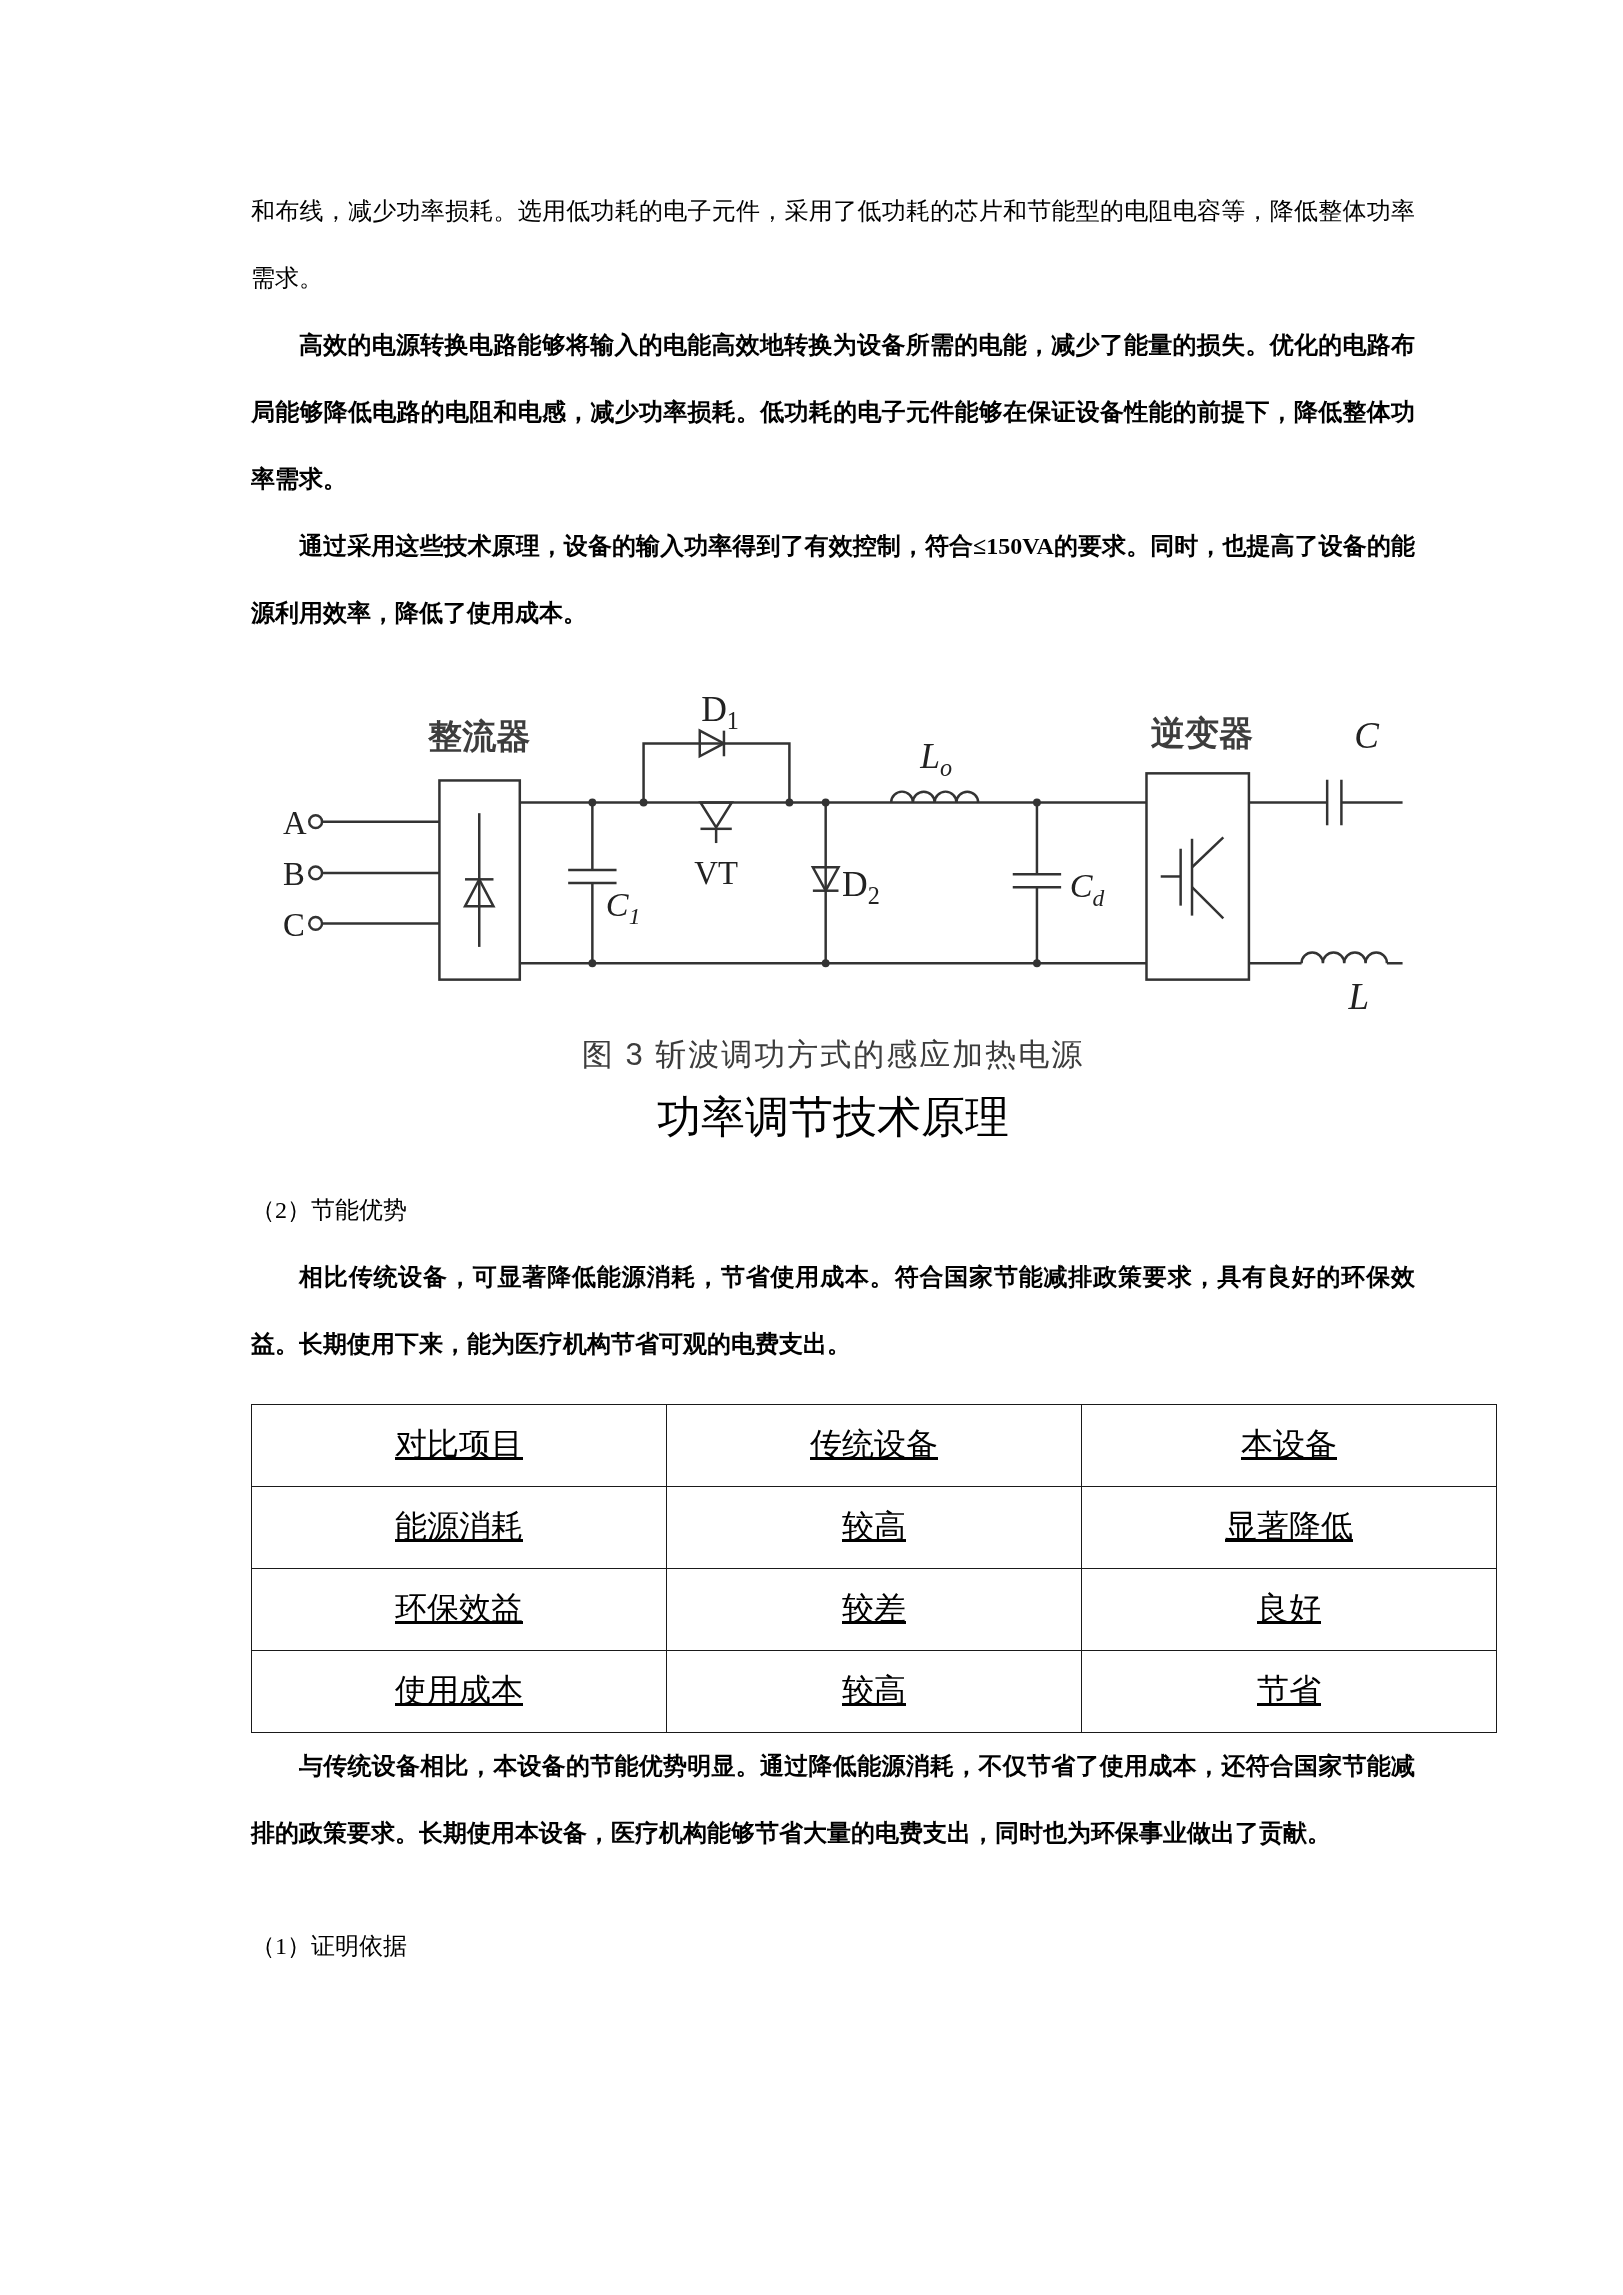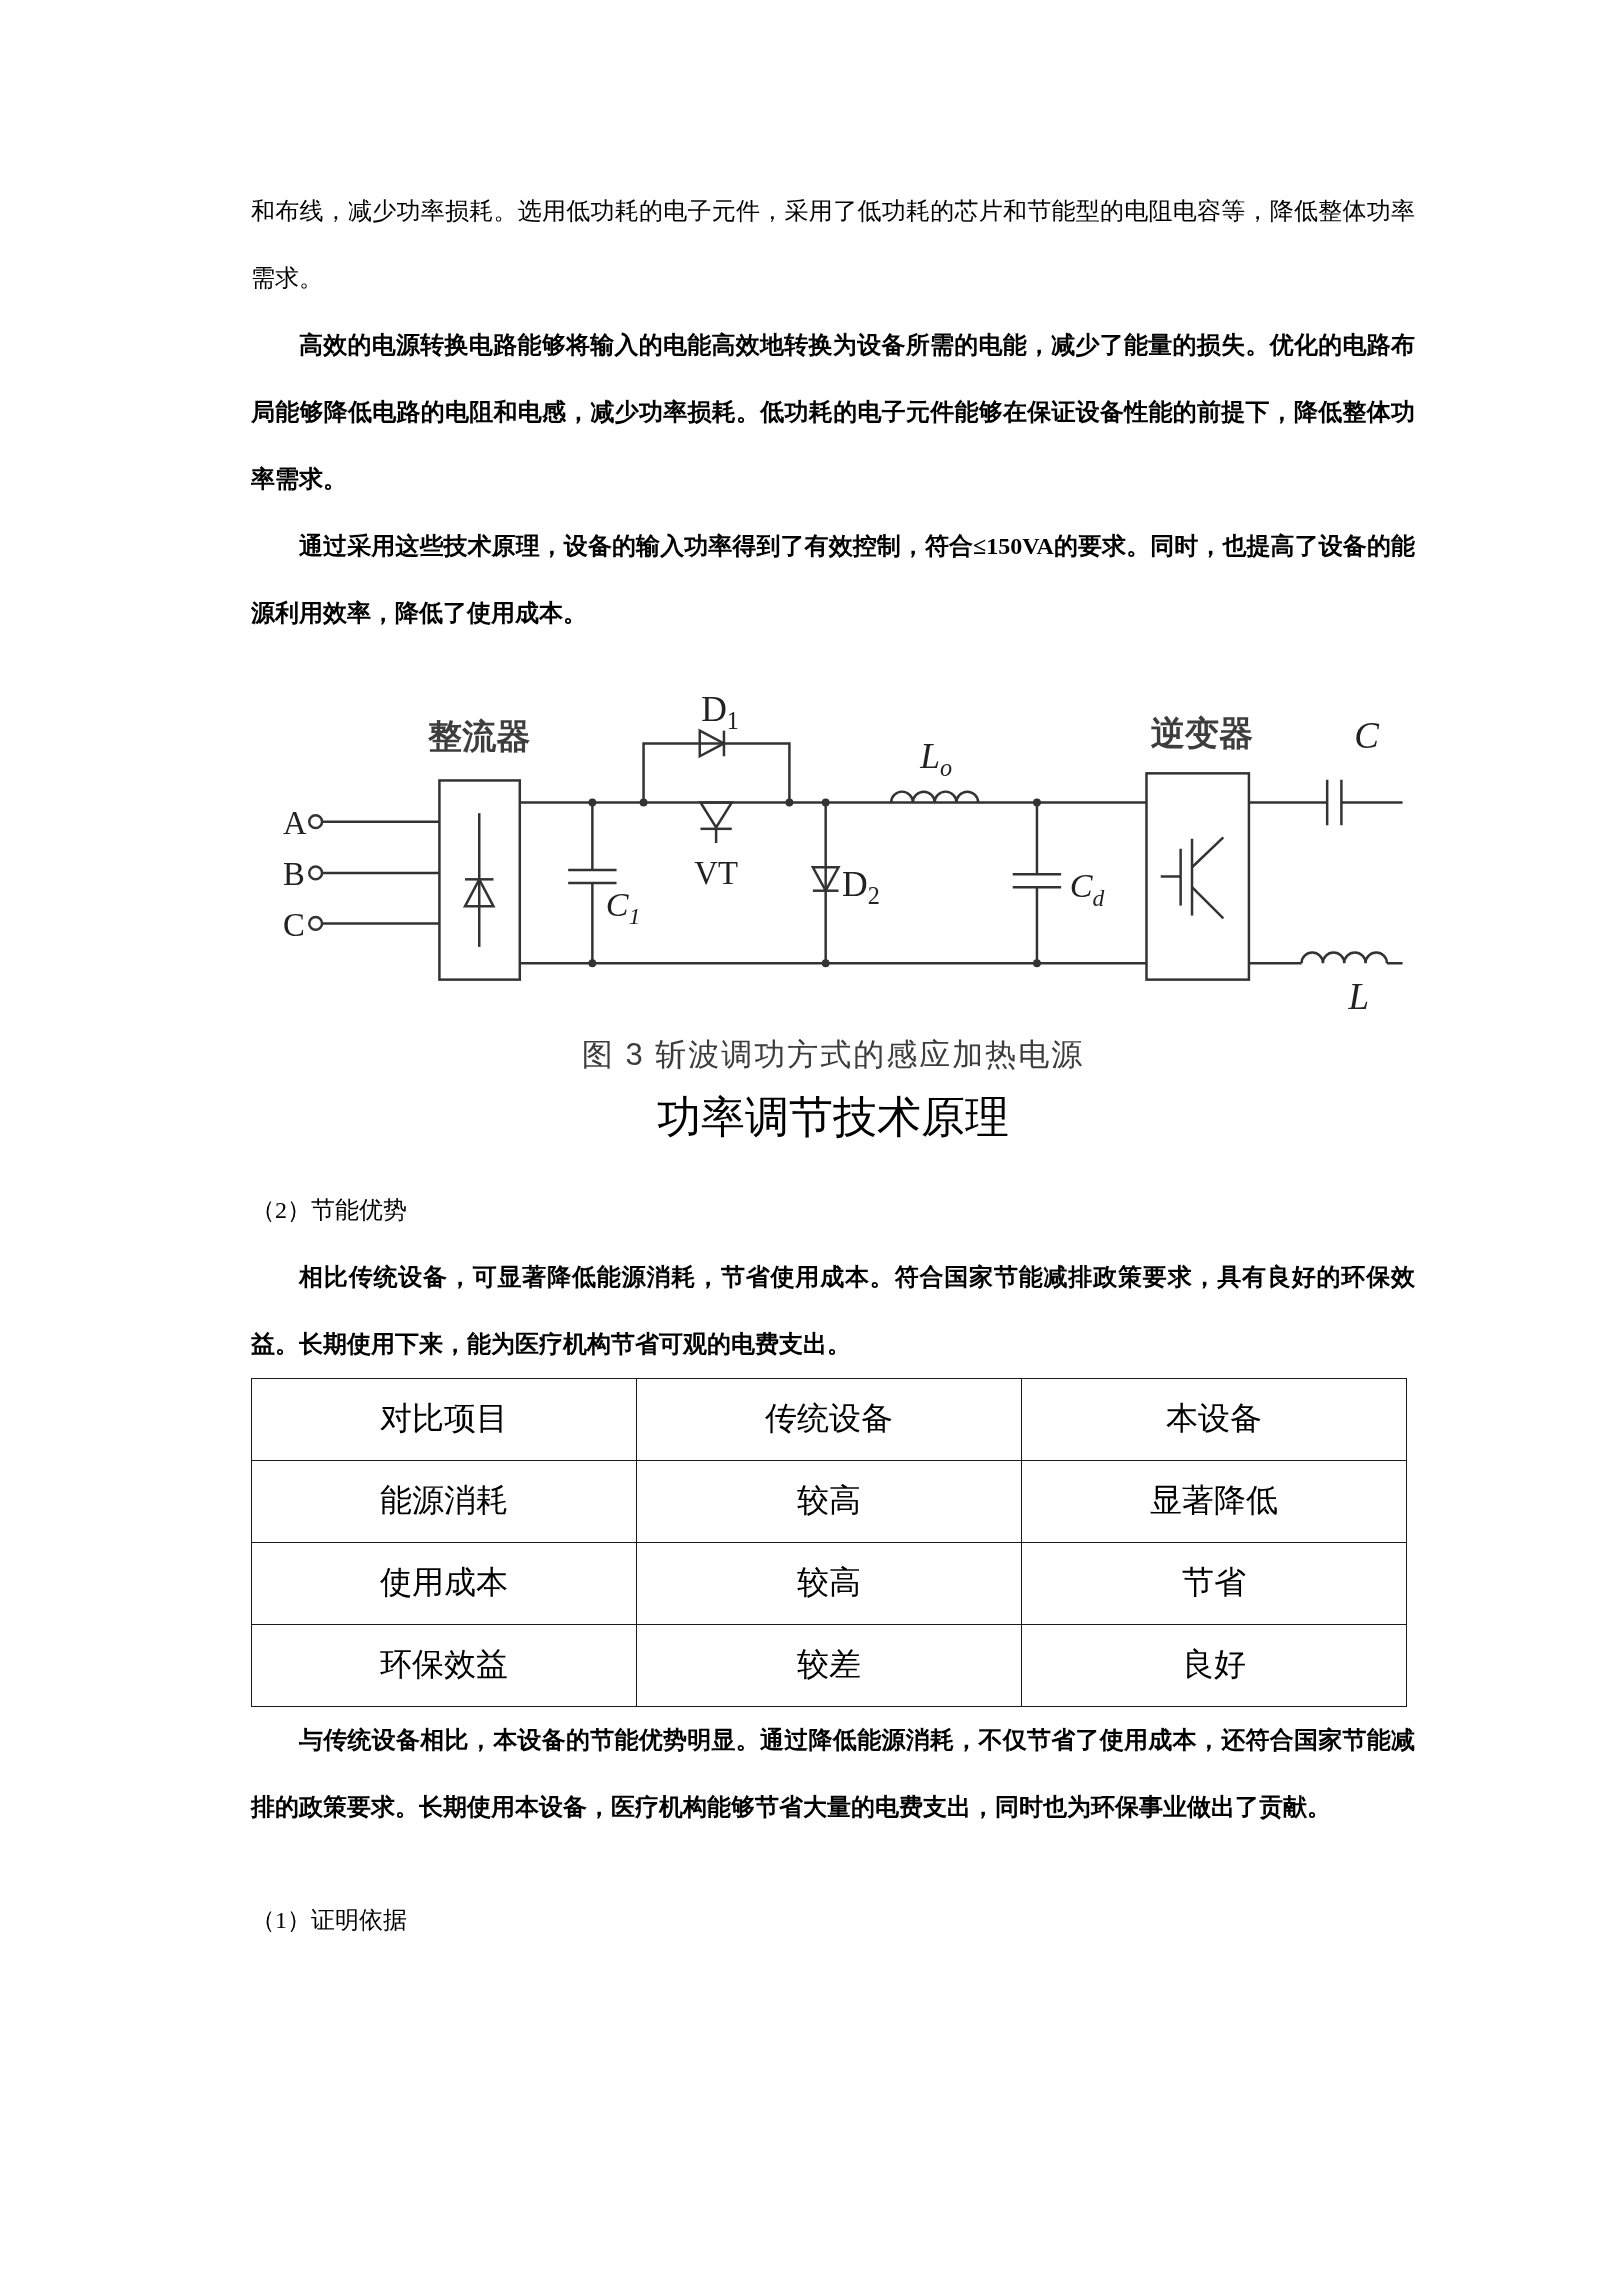--- a/index.html
+++ b/index.html
@@ -33,23 +33,24 @@
     text-align: center;
   }
   .fig-subtitle {
     font-size: 44px;
     line-height: 67px;
     margin-top: 7.9px;
     text-align: center;
   }
   table.cmp {
     border-collapse: collapse;
-    width: 1156px;
-    margin-top: 0;
+    width: 1246px;
+    margin-top: 26px;
     table-layout: fixed;
+    text-decoration: underline;
   }
   table.cmp th, table.cmp td {
     border: 1.3px solid #1a1a1a;
     height: 82px;
     text-align: center;
     vertical-align: middle;
     font-size: 32px;
     font-weight: 400;
     padding: 0;
   }
@@ -173,29 +174,29 @@
         <th>对比项目</th>
         <th>传统设备</th>
         <th>本设备</th>
       </tr>
       <tr>
         <td>能源消耗</td>
         <td>较高</td>
         <td>显著降低</td>
       </tr>
       <tr>
+        <td>环保效益</td>
+        <td>较差</td>
+        <td>良好</td>
+      </tr>
+      <tr>
         <td>使用成本</td>
         <td>较高</td>
         <td>节省</td>
       </tr>
-      <tr>
-        <td>环保效益</td>
-        <td>较差</td>
-        <td>良好</td>
-      </tr>
     </tbody>
   </table>
 
   <p class="para indent">与传统设备相比，本设备的节能优势明显。通过降低能源消耗，不仅节省了使用成本，还符合国家节能减排的政策要求。长期使用本设备，医疗机构能够节省大量的电费支出，同时也为环保事业做出了贡献。</p>
   <p class="para heading heading-s3">（1）证明依据</p>
 
 </div>
 
 
 </body></html>

